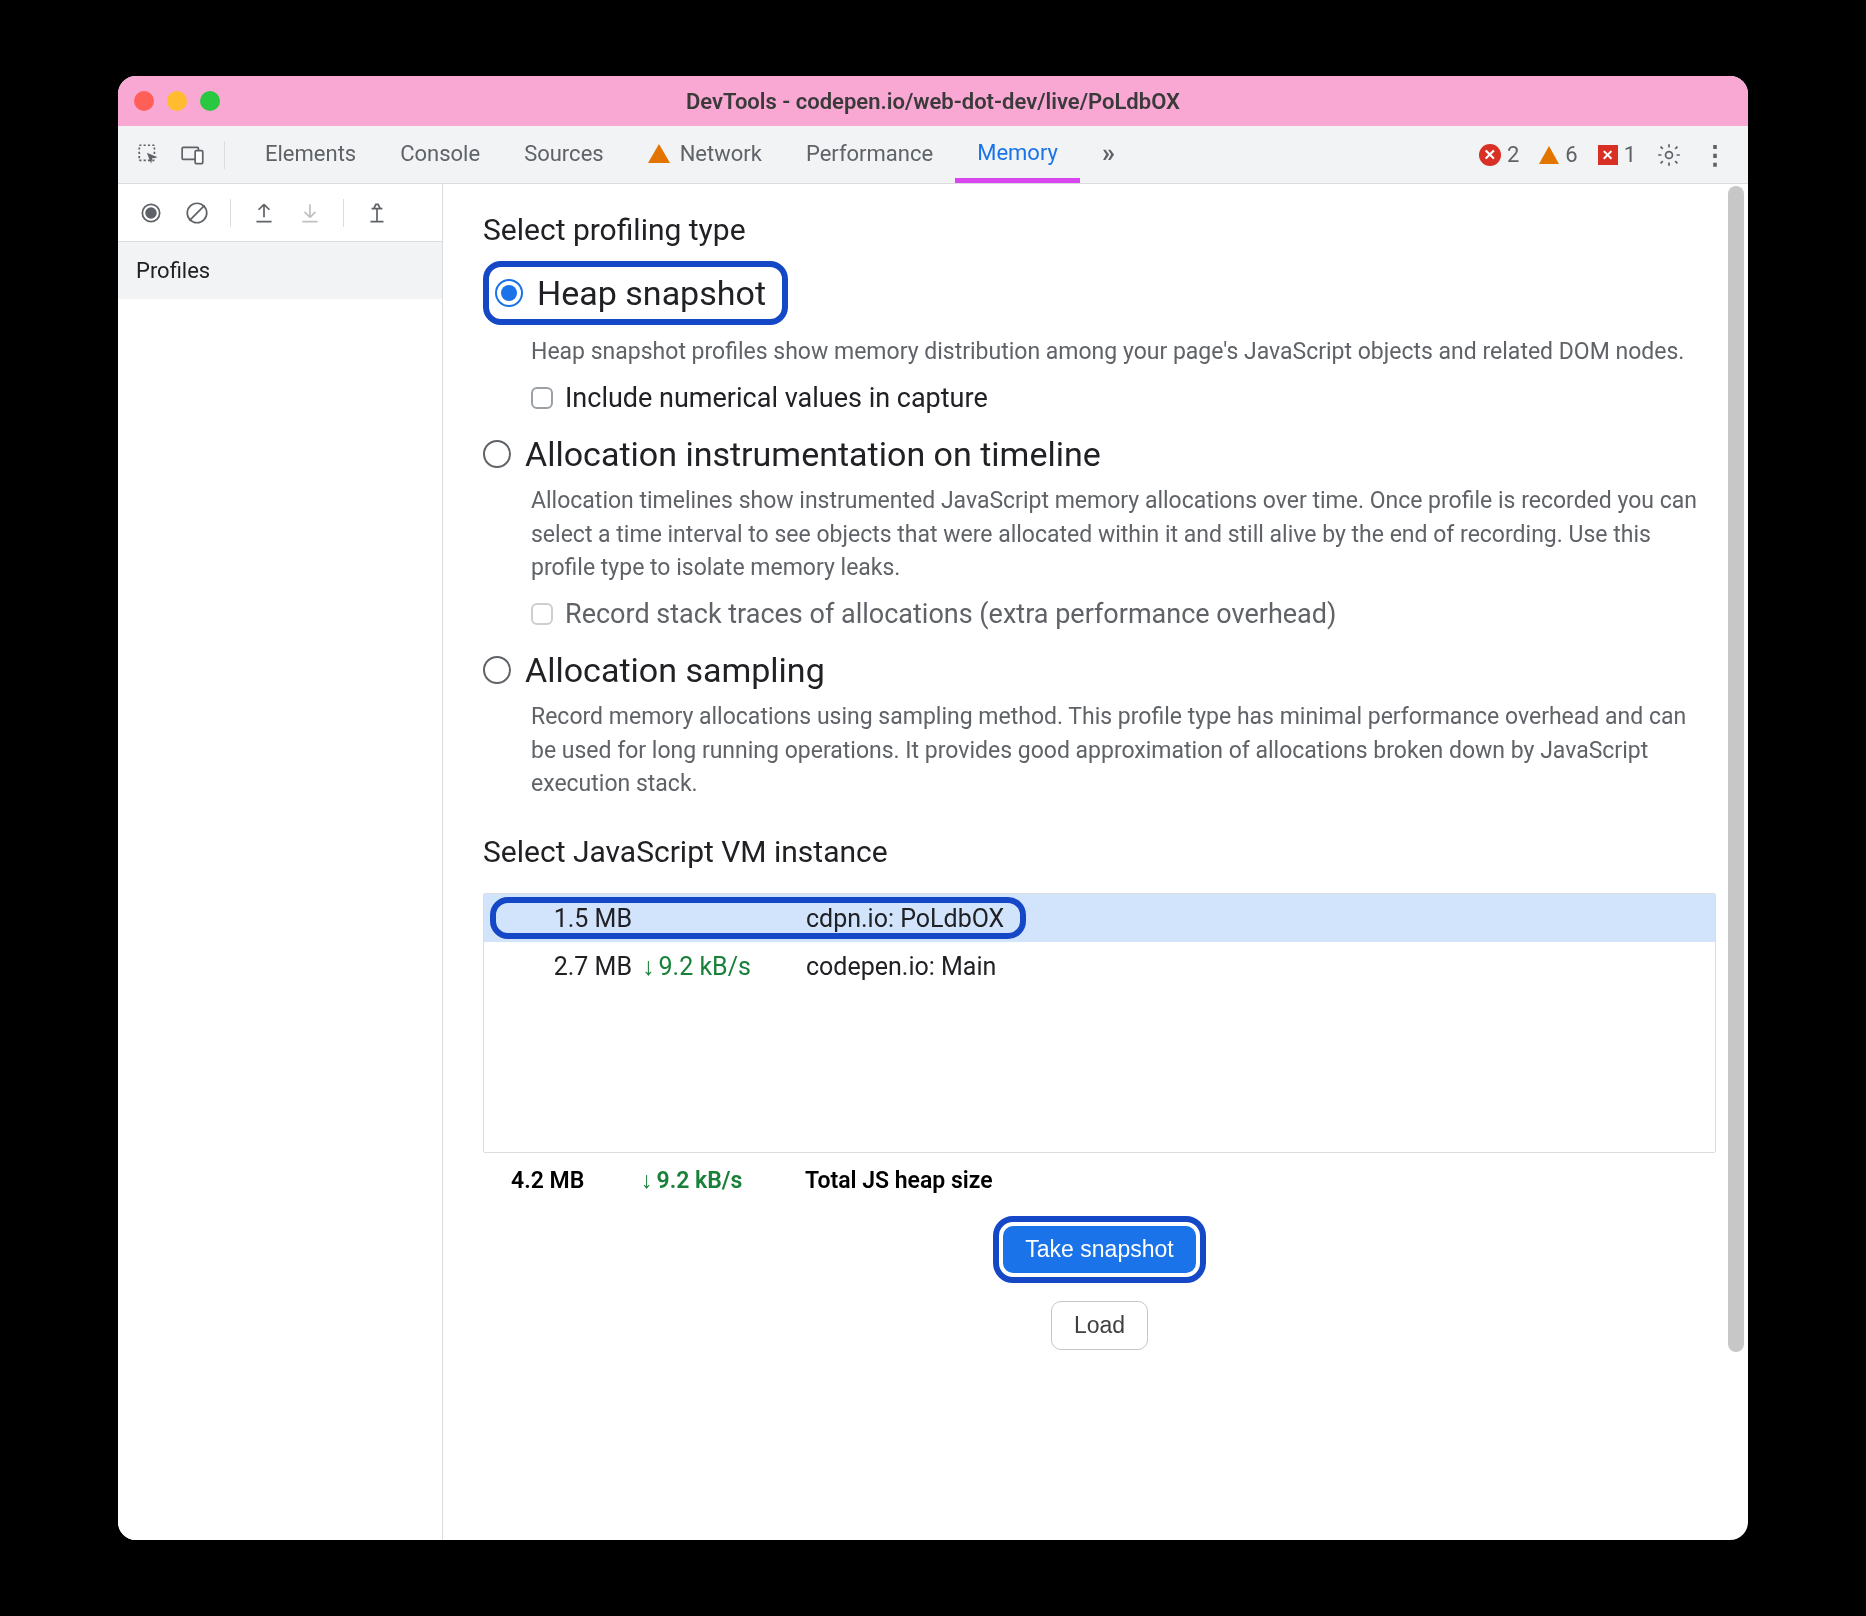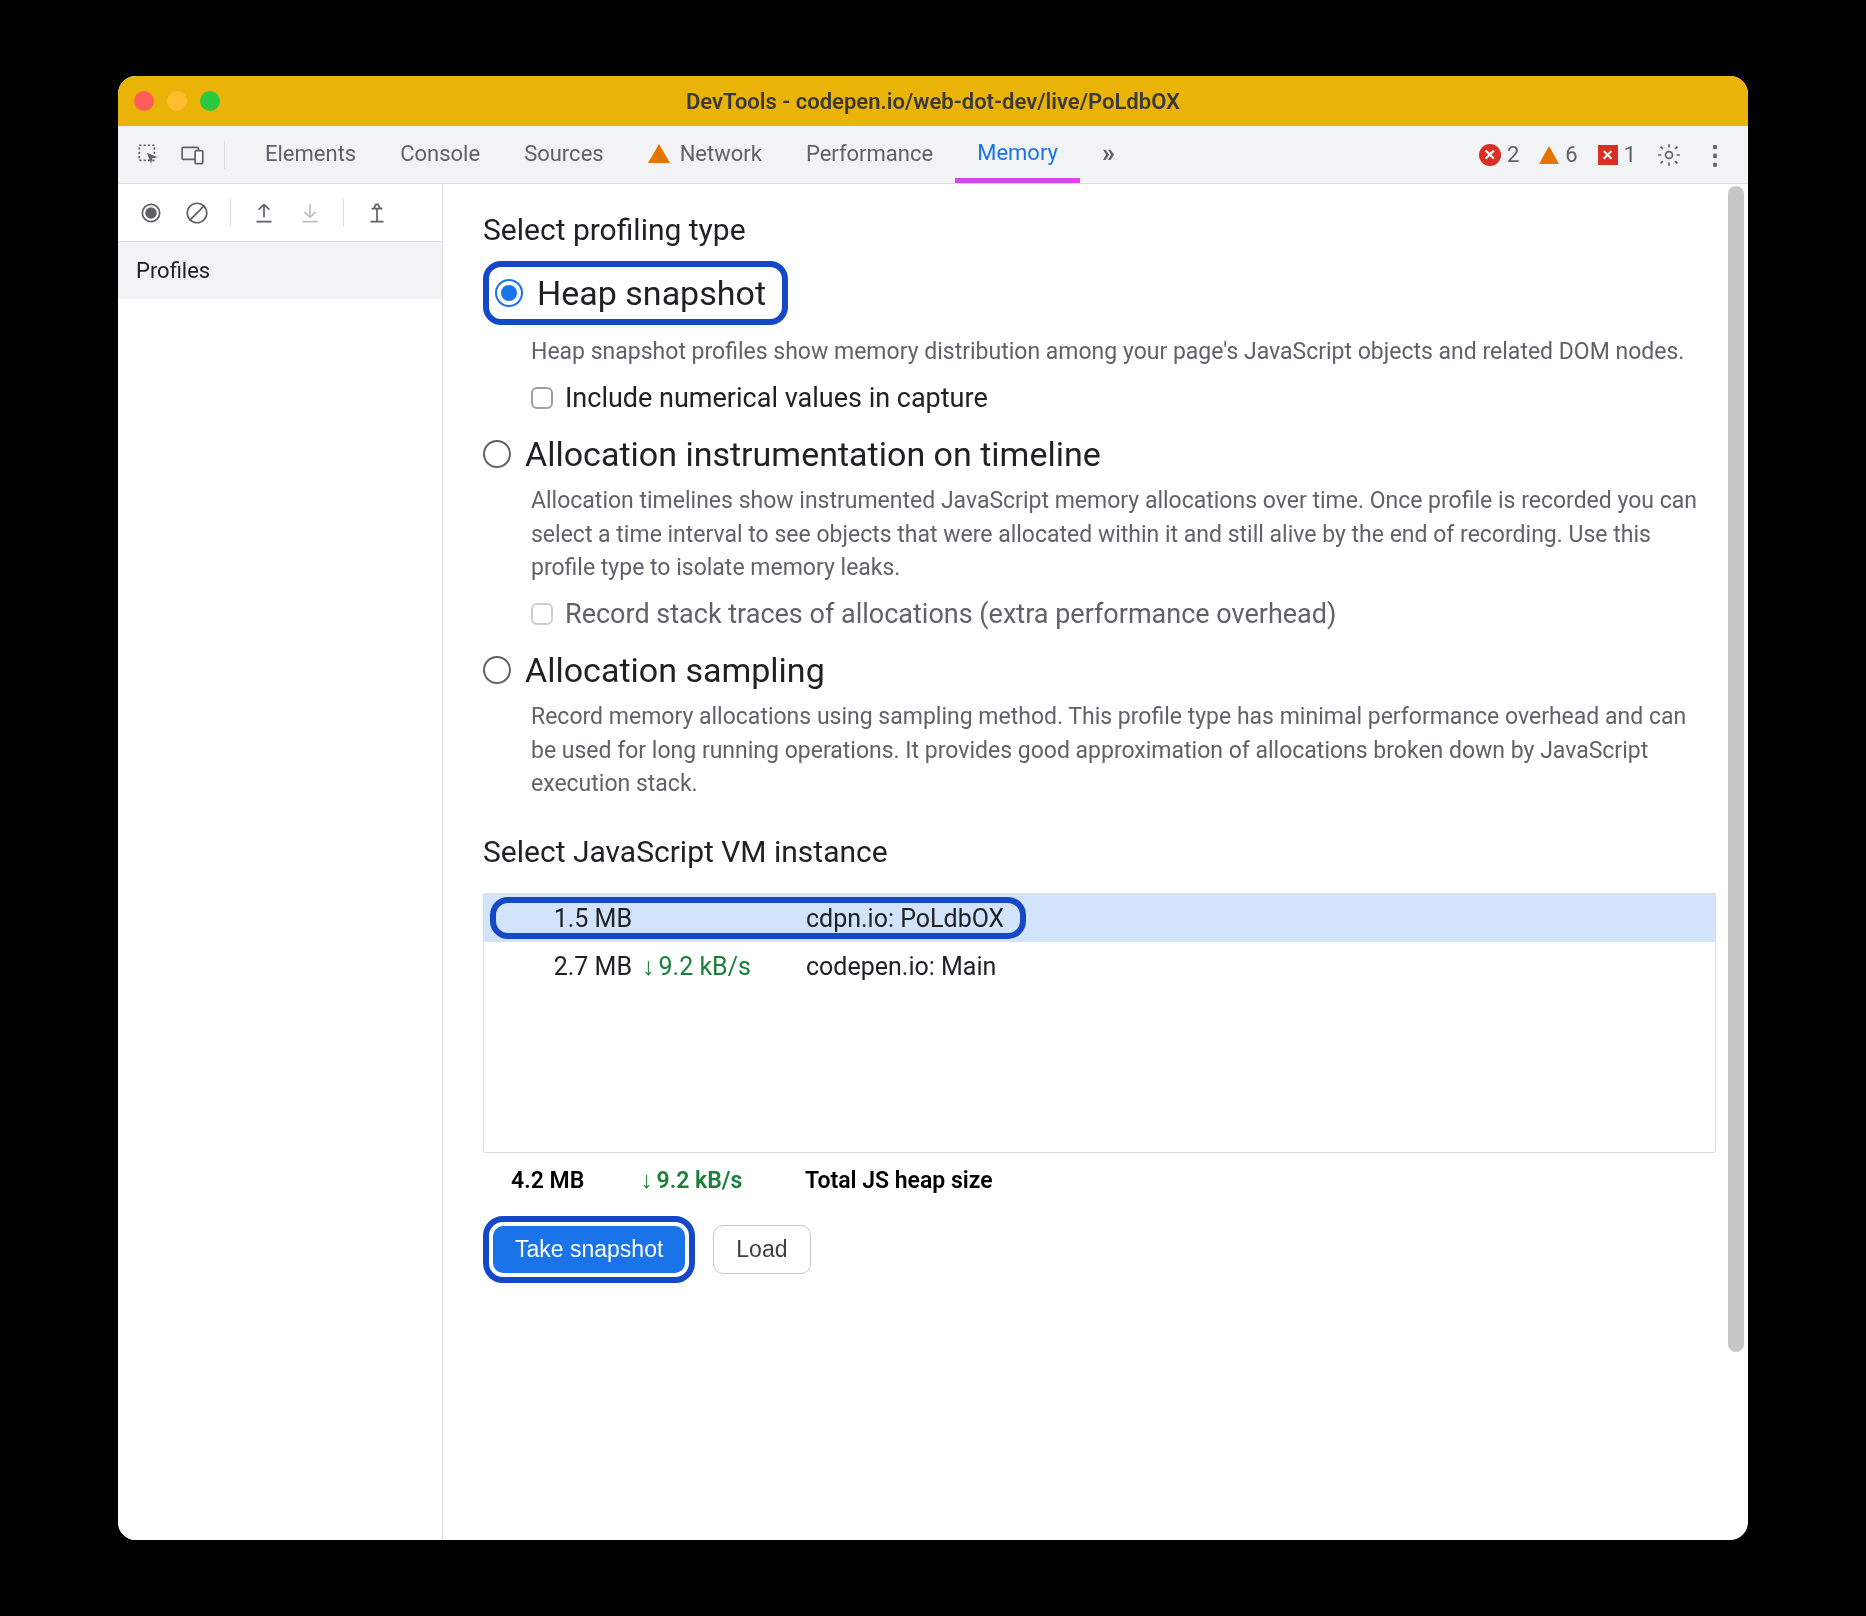--- a/index.html
+++ b/index.html
@@ -16,21 +16,21 @@
   .window {
     width: 1630px;
     background: #fff;
     border-radius: 18px;
     box-shadow: 0 30px 80px rgba(0,0,0,0.6);
     overflow: hidden;
     position: relative;
   }
   .titlebar {
     height: 50px;
-    background: #eab308;
+    background: #f9a8d4;
     display: flex;
     align-items: center;
     padding: 0 16px;
     position: relative;
   }
   .traffic-lights {
     display: flex;
     gap: 13px;
   }
   .tl { width: 20px; height: 20px; border-radius: 50%; }
@@ -251,20 +251,21 @@
     font-weight: 600;
   }
   .total-row .size { width: 130px; padding-right:10px; }
   .total-row .rate { width: 160px; display:flex; align-items:center; gap:4px; color:#188038; }
   .total-row .lbl { padding-left: 4px; }
   .actions {
     display: flex;
     gap: 18px;
     margin-top: 22px;
     align-items: center;
+    flex-direction: column;
   }
   .btn {
     font-size: 23px;
     padding: 10px 22px;
     border-radius: 10px;
     cursor: pointer;
   }
   .btn.primary {
     background: #1a73e8;
     color: #fff;

